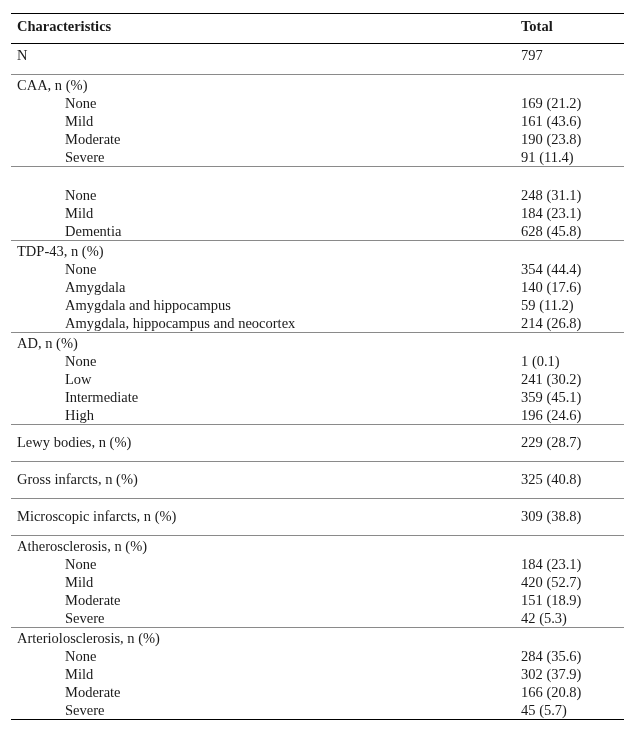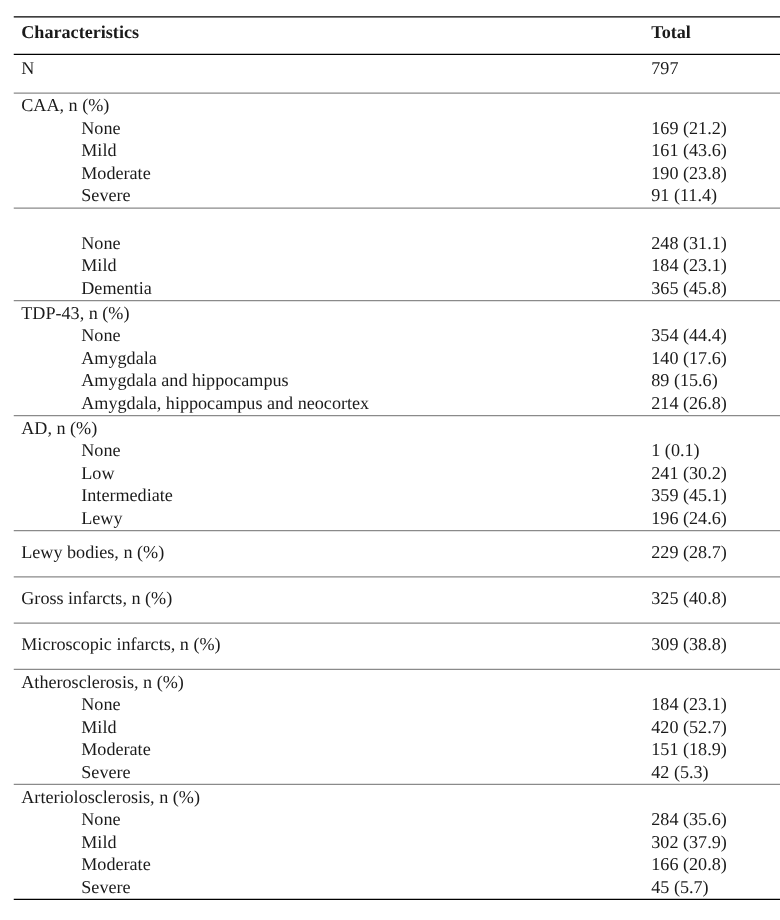--- a/index.html
+++ b/index.html
@@ -68,39 +68,39 @@
         <div class="line">
           <span class="label sub">None</span>
           <span class="value">248 (31.1)</span>
         </div>
         <div class="line">
           <span class="label sub">Mild</span>
           <span class="value">184 (23.1)</span>
         </div>
         <div class="line">
           <span class="label sub">Dementia</span>
-          <span class="value">365 (45.8)</span>
+          <span class="value">628 (45.8)</span>
         </div>
       </div>
       <div class="row group">
         <div class="line">
           <span class="label">TDP-43, n (%)</span>
           <span class="value"></span>
         </div>
         <div class="line">
           <span class="label sub">None</span>
           <span class="value">354 (44.4)</span>
         </div>
         <div class="line">
           <span class="label sub">Amygdala</span>
           <span class="value">140 (17.6)</span>
         </div>
         <div class="line">
           <span class="label sub">Amygdala and hippocampus</span>
-          <span class="value">89 (15.6)</span>
+          <span class="value">59 (11.2)</span>
         </div>
         <div class="line">
           <span class="label sub">Amygdala, hippocampus and neocortex</span>
           <span class="value">214 (26.8)</span>
         </div>
       </div>
       <div class="row group">
         <div class="line">
           <span class="label">AD, n (%)</span>
           <span class="value"></span>
@@ -111,21 +111,21 @@
         </div>
         <div class="line">
           <span class="label sub">Low</span>
           <span class="value">241 (30.2)</span>
         </div>
         <div class="line">
           <span class="label sub">Intermediate</span>
           <span class="value">359 (45.1)</span>
         </div>
         <div class="line">
-          <span class="label sub">Lewy</span>
+          <span class="label sub">High</span>
           <span class="value">196 (24.6)</span>
         </div>
       </div>
     </div>
   <div id="singles">
       <div class="row single">
         <div class="line">
           <span class="label">Lewy bodies, n (%)</span>
           <span class="value">229 (28.7)</span>
         </div>

